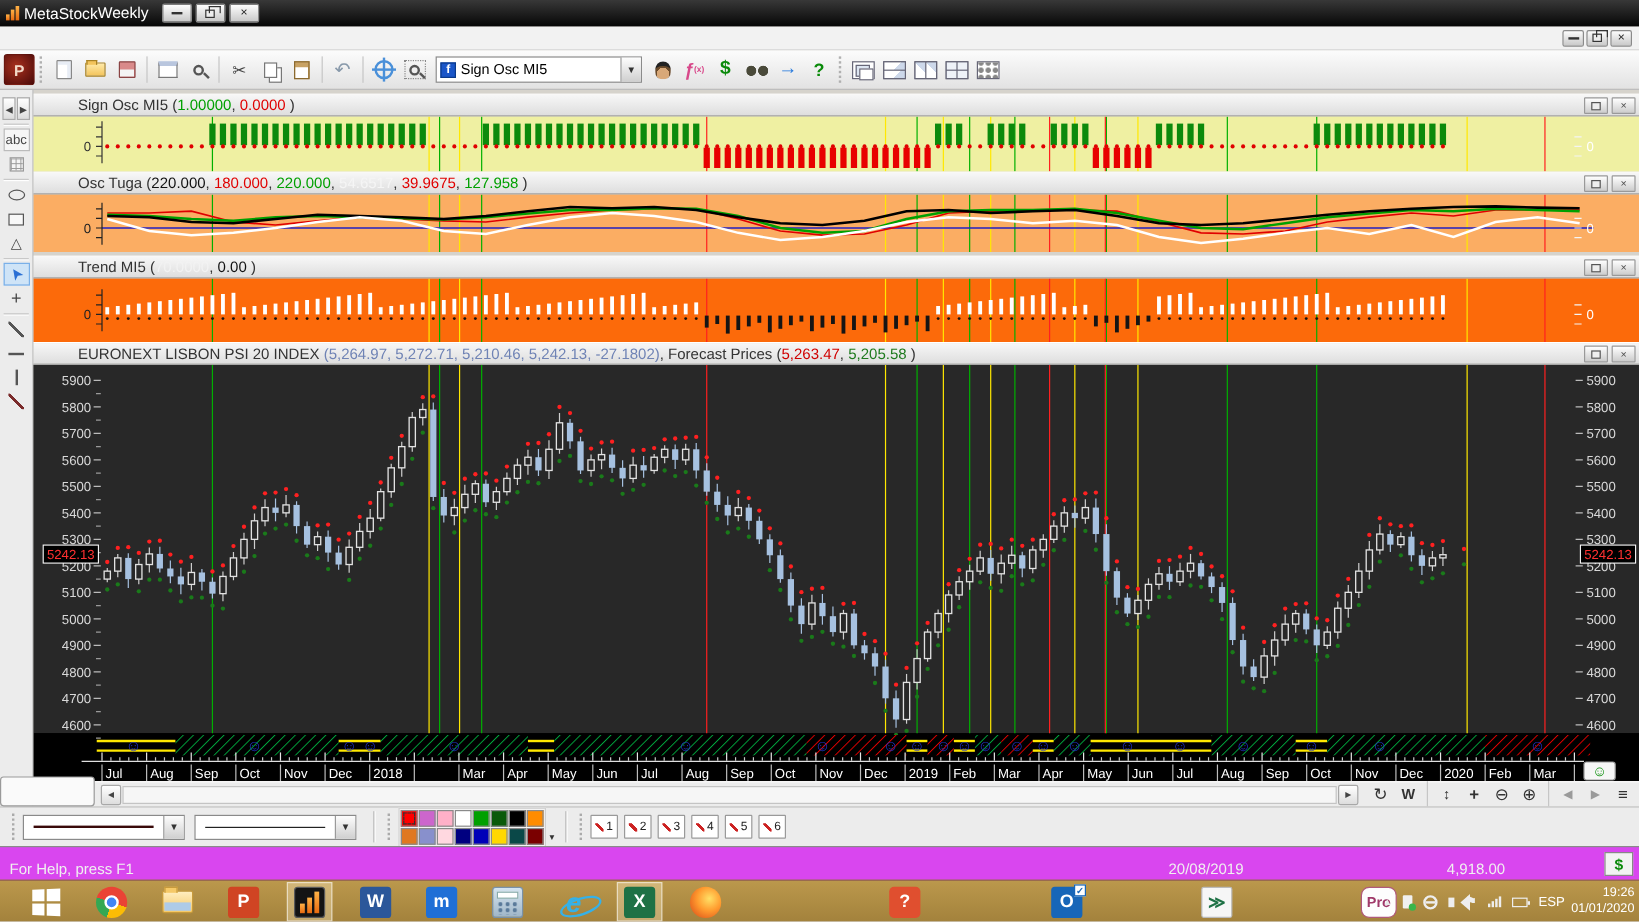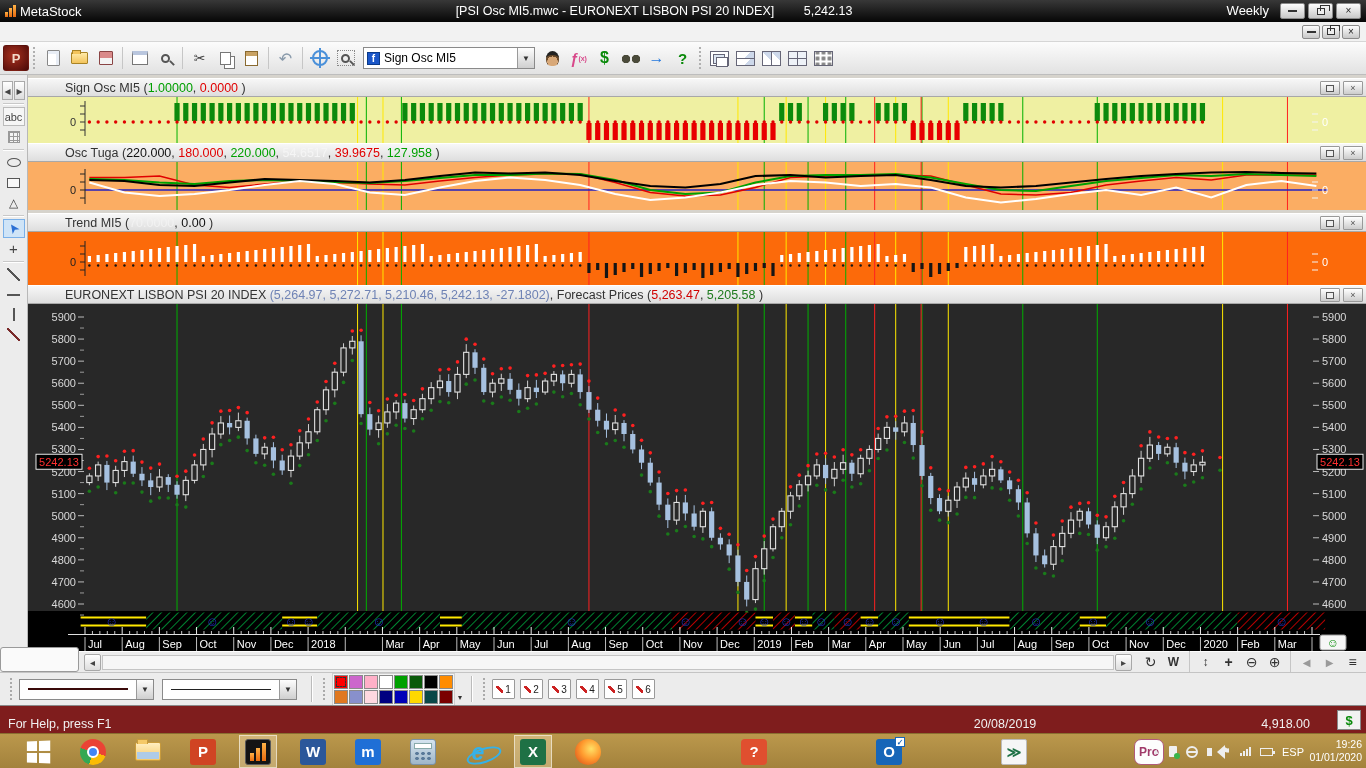--- a/index.html
+++ b/index.html
@@ -104,24 +104,24 @@
 .lcombo{display:flex;align-items:center;width:135px;height:21px;background:#fff;border:1px solid #8a8a8a;margin-right:8px}
 .lsample{flex:1;margin:0 8px}
 .lcombo .cbtn{width:17px;height:19px;background:linear-gradient(#fdfdfd,#cfcfcf);border-left:1px solid #9a9a9a;display:flex;align-items:center;justify-content:center;font-size:8px;color:#333}
 .palette{display:grid;grid-template-columns:repeat(8,14px);grid-auto-rows:14px;gap:1px;background:#f4f4f4;padding:1px;border:1px solid #cfcfcf}
 .sw{border:1px solid #8a8a8a}
 .sw.sel{outline:1px dashed #333;outline-offset:-3px}
 .pal-drop{width:10px;height:29px;display:flex;align-items:flex-end;justify-content:center;font-size:8px;color:#333;padding-bottom:2px}
 .nbtn{width:23px;height:20px;background:#fff;border:1px solid #9a9a9a;border-radius:1px;display:flex;align-items:center;justify-content:center;gap:2px;font-size:10px;color:#222;margin-right:5px}
 .nslash{display:block;width:7px;height:7px;background:linear-gradient(to top right,transparent 40%,#cc2222 40%,#cc2222 65%,transparent 65%)}
 
-.statusbar{position:absolute;top:705px;left:0;right:0;height:36px;background:#7f1d1d;border-top:1px solid #8a8a8a;color:#f0f0f0;display:flex;align-items:center;font-size:12.5px}
+.statusbar{position:absolute;top:705px;left:0;right:0;height:36px;background:#d946ef;border-top:1px solid #8a8a8a;color:#f0f0f0;display:flex;align-items:center;font-size:12.5px}
 .sb-help{padding-left:8px}
 .sb-date{position:absolute;left:930px;width:150px;text-align:center}
-.sb-val{position:absolute;left:1150px;width:160px;text-align:right}
+.sb-val{position:absolute;left:1150px;width:160px;text-align:center}
 .sb-dollar{position:absolute;right:5px;top:4px;width:24px;height:20px;background:#f2f2f2;border:1px solid #888;color:#0a8a0a;font-weight:bold;display:flex;align-items:center;justify-content:center;font-size:13px}
 
 .taskbar{position:absolute;top:733px;left:0;right:0;height:35px;background:linear-gradient(#bb984c,#a3823c);border-top:1px solid #8a6f30}
 .tk{position:absolute;top:1px;width:38px;height:33px;display:flex;align-items:center;justify-content:center}
 .tk.active{background:rgba(255,240,205,.35);border:1px solid rgba(255,255,255,.55)}
 .appsq{width:26px;height:26px;border-radius:3px;display:flex;align-items:center;justify-content:center;color:#fff;font-weight:bold;font-size:15px}
 .ic-win8{width:24px;height:22px;display:grid;grid-template-columns:11px 11px;grid-template-rows:10px 10px;gap:2px;transform:perspective(60px) rotateY(-14deg)}
 .ic-win8 i{background:#fff}
 .ic-chrome{width:26px;height:26px;border-radius:50%;background:conic-gradient(#ea4335 0 30%,#fbbc05 30% 55%,#34a853 55% 80%,#ea4335 80% 100%);position:relative}
 .ic-chrome::after{content:"";position:absolute;left:7px;top:7px;width:8px;height:8px;background:#4285f4;border:2px solid #fff;border-radius:50%}
@@ -162,24 +162,20 @@
 </head>
 <body>
 
 <div class="titlebar">
   <span class="ms-logo">
       <i style="height:5px"></i>
       <i style="height:9px"></i>
       <i style="height:12px"></i>
     </span>
   <span style="font-size:13px">MetaStock</span>
-  <div class="tb-center">
-    <span>[PSI Osc MI5.mwc - EURONEXT LISBON PSI 20 INDEX]</span>
-    <span class="tb-val">5,242.13</span>
-  </div>
   <div class="tb-right">
     <span style="margin-right:8px;font-size:13px">Weekly</span>
     <span class="win-btn">
         <span class="ic-minbar"></span>
       </span>
     <span class="win-btn">
         <span class="ic-rest"></span>
       </span>
     <span class="win-btn">
         <span>×</span>

